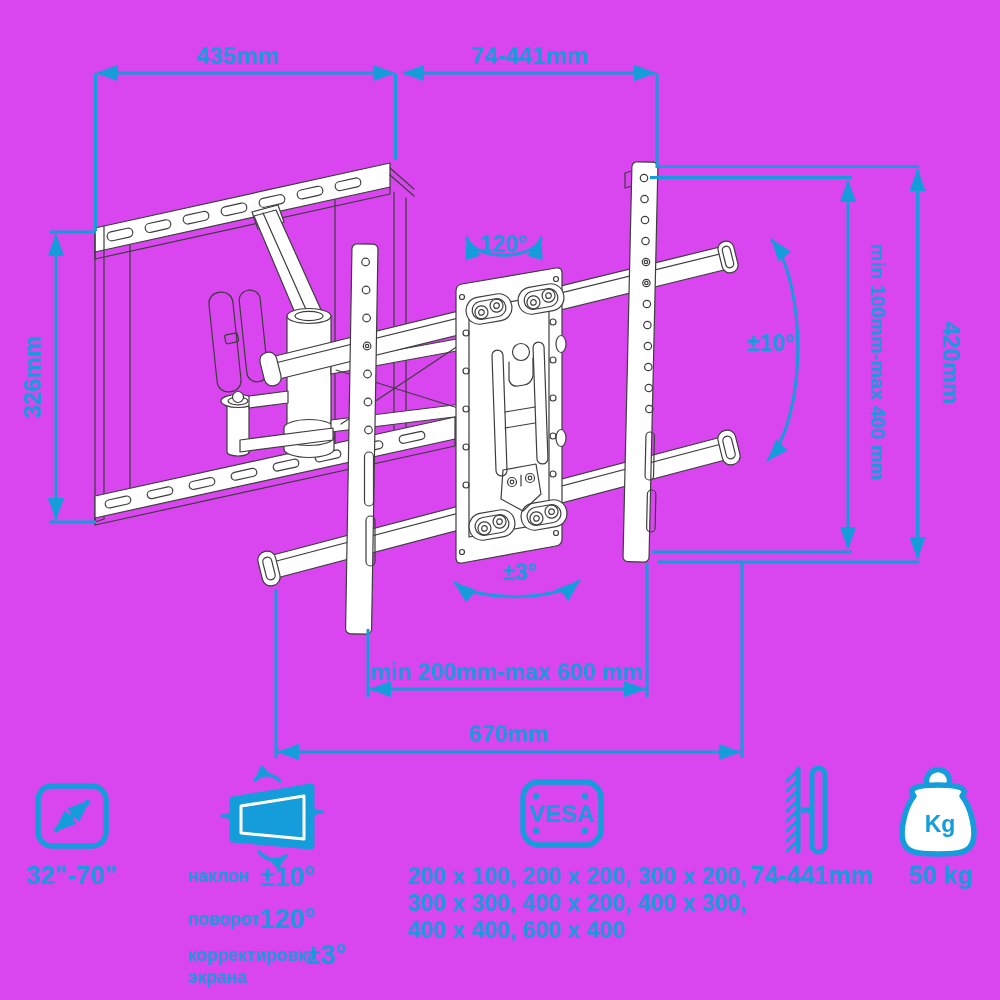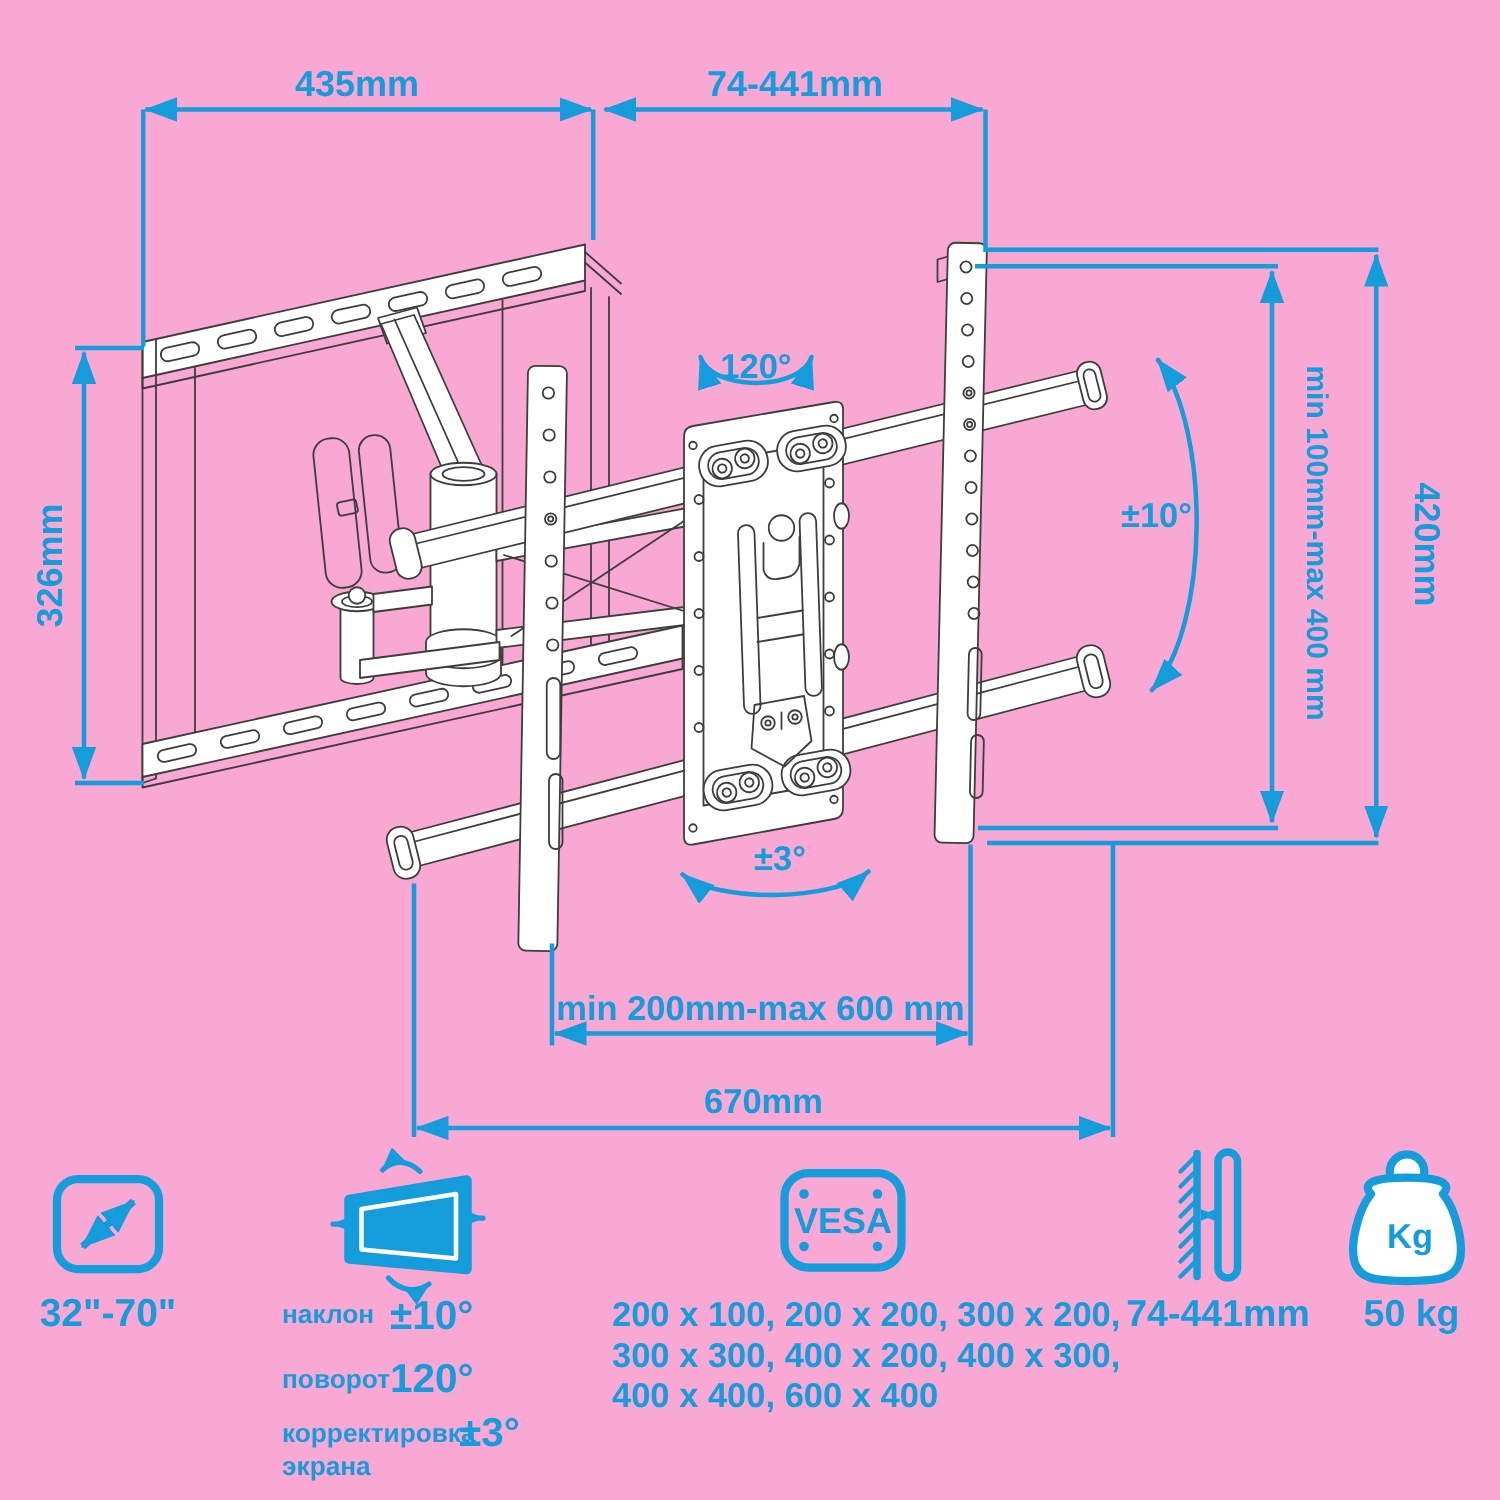--- a/index.html
+++ b/index.html
@@ -1,16 +1,16 @@
 <!DOCTYPE html>
 <html><head>
 <meta charset="utf-8">
 <style>
   html,body{margin:0;padding:0;background:#ffffff;}
-  #stage{position:relative;width:1000px;height:1000px;background:#f9a8d4;overflow:hidden;}
+  #stage{position:relative;width:1000px;height:1000px;background:#d946ef;overflow:hidden;}
   svg{display:block;}
   text{font-family:"Liberation Sans","DejaVu Sans",sans-serif;font-weight:bold;fill:#149CDB;}
   .t17{font-size:17.5px}
   .t20{font-size:20px}
   .t23{font-size:23px}
   .t24{font-size:24px}
   .t25{font-size:25px}
   .t26{font-size:26px}
   .t27{font-size:27px}
   .ln{stroke:#3d3d3d;stroke-width:1.2;fill:none;stroke-linejoin:round;stroke-linecap:round}

